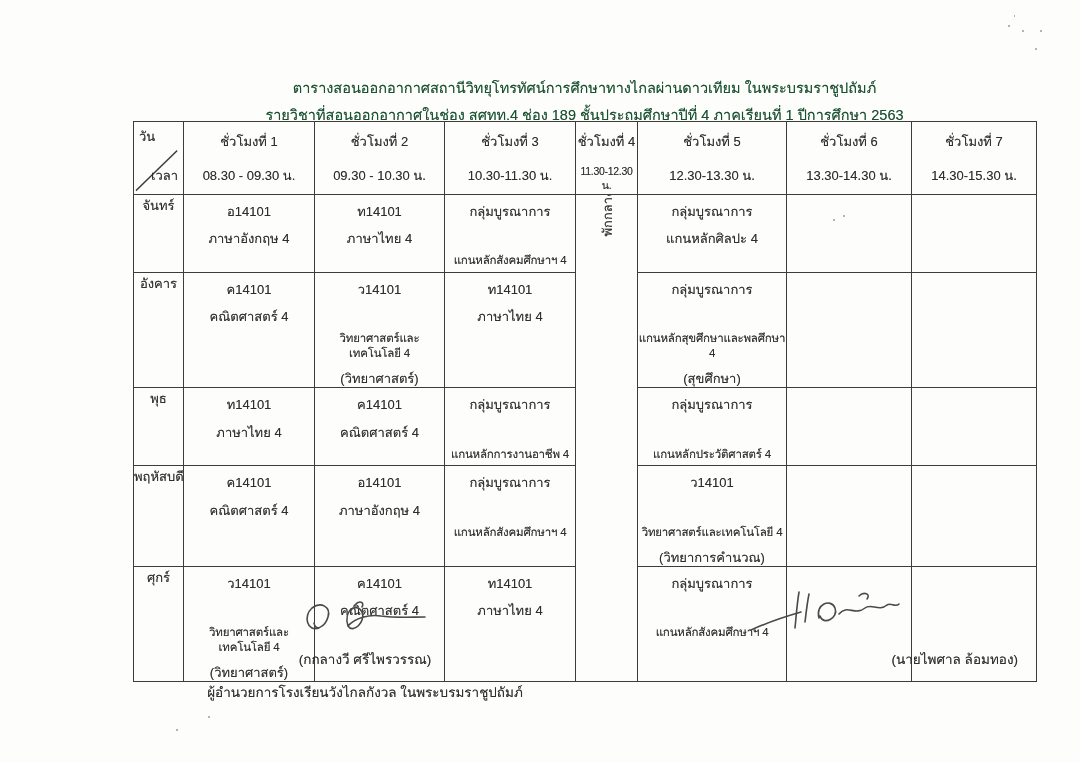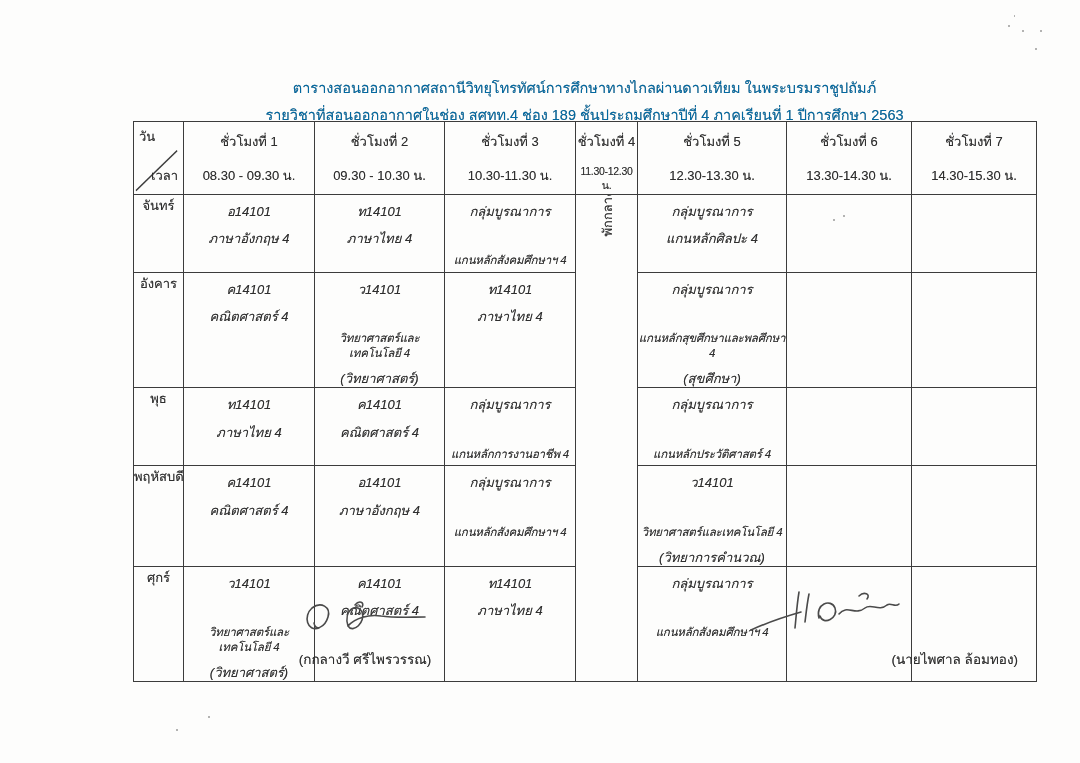--- a/index.html
+++ b/index.html
@@ -4,39 +4,39 @@
 <style>
   html,body{margin:0;padding:0;}
   body{
     width:1080px;height:763px;position:relative;
     background:#fdfdfc;
     font-family:"Liberation Sans",sans-serif;
     color:#2e2e2e;
     overflow:hidden;
     text-shadow:0 0 .5px rgba(40,40,40,.45);
   }
-  .title{position:absolute;left:133px;width:903px;text-align:center;font-size:14.5px;color:#0369a1;}
+  .title{position:absolute;left:133px;width:903px;text-align:center;font-size:14.5px;color:#14532d;}
   #title1{top:76px;}
   #title2{top:103px;}
 
   table.sched{
     position:absolute;left:133px;top:121px;
     border-collapse:collapse;table-layout:fixed;width:903px;
   }
   table.sched th,table.sched td{
     border:1.6px solid #3c3c3c;
     padding:0;vertical-align:top;text-align:center;
     font-weight:normal;font-size:13px;color:#2e2e2e;
     overflow:hidden;
   }
   .h-label{margin-top:9px;}
   .h-time{margin-top:13px;}
   th.narrow .h-time{font-size:10.5px;letter-spacing:-0.3px;}
   td.day{vertical-align:middle;font-size:13px;margin-left:10px;}
-  td.cell div{margin-top:11px;line-height:1.25;font-style:italic;}
+  td.cell div{margin-top:11px;line-height:1.25;}
   td.cell div:first-child{margin-top:9px;}
   td.cell div.small{font-size:11.5px;letter-spacing:-0.2px;margin-top:33px;}
   td.lunch{vertical-align:middle;}
   .vert{display:inline-block;transform:rotate(-90deg);white-space:nowrap;font-size:13px;}
   .corner{position:relative;}
   .corner .c-day{position:absolute;top:4px;left:5px;font-size:13px;}
   .corner .c-time{position:absolute;bottom:8px;right:5px;font-size:13px;}
   .corner svg{position:absolute;left:0;top:0;width:100%;height:100%;}
 
   .sig-block{position:absolute;width:370px;text-align:center;}
@@ -217,20 +217,21 @@
     </tbody>
 </table>
 
 <div id="sig-left" class="sig-block">
   <svg class="sig-svg" width="160" height="46" viewBox="0 0 160 46">
     <path d="M34,32 C22,36 18,20 27,12 C36,5 46,11 43,21 C40,31 30,36 29,27"></path>
     <path d="M63,30 C58,14 72,6 77,16 C81,26 68,38 63,30 C70,22 84,18 96,20 C110,22 126,21 140,21"></path>
     <path d="M70,9 C74,4 80,6 77,11"></path>
   </svg>
   <div class="sig-name">(กกลางวี  ศรีไพรวรรณ)</div>
+  <div class="sig-title">ผู้อำนวยการโรงเรียนวังไกลกังวล ในพระบรมราชูปถัมภ์</div>
 </div>
 
 <div id="sig-right" class="sig-block">
   <svg class="sig-svg" width="180" height="54" viewBox="0 0 180 54">
     <path d="M8,42 C30,32 44,28 58,24"></path>
     <path d="M56,4 C54,16 53,30 52,40"></path>
     <path d="M66,6 C64,16 63,26 62,34"></path>
     <path d="M76,30 C72,16 88,10 92,20 C96,30 80,38 77,28"></path>
     <path d="M96,26 C104,16 112,28 122,20 C128,15 136,24 144,17 C148,14 152,20 156,16"></path>
     <path d="M116,8 C121,3 128,6 124,11"></path>

